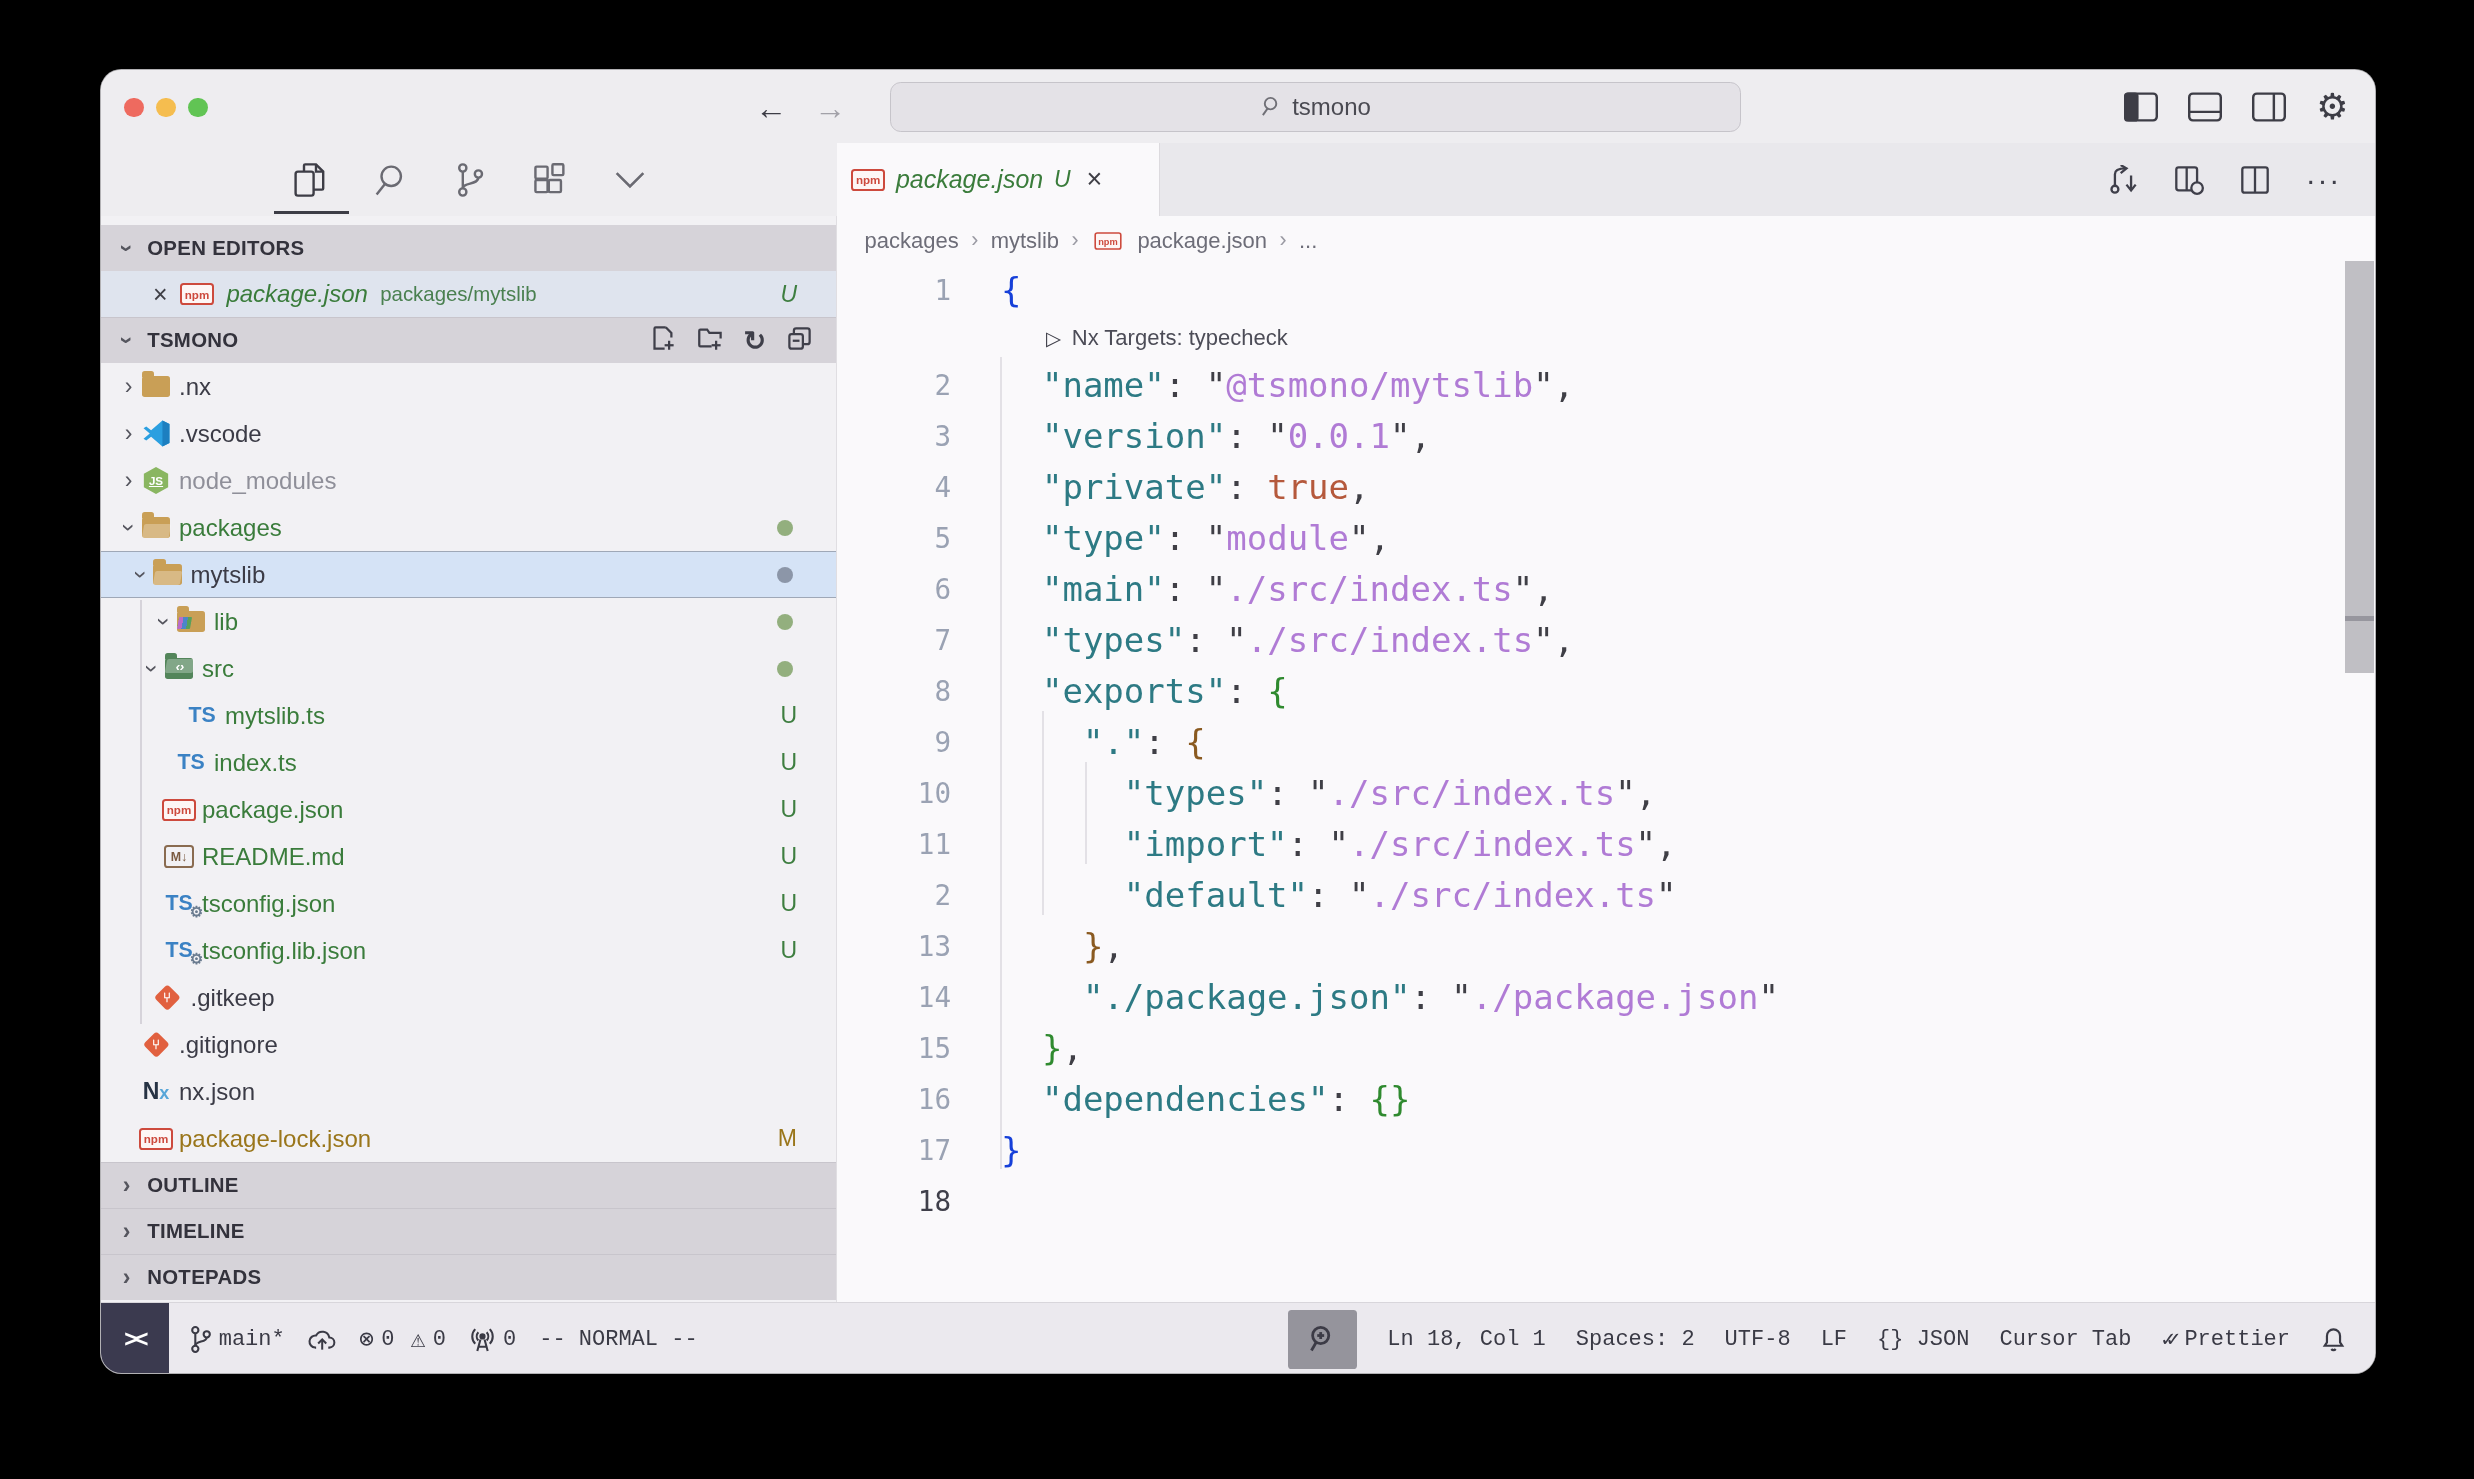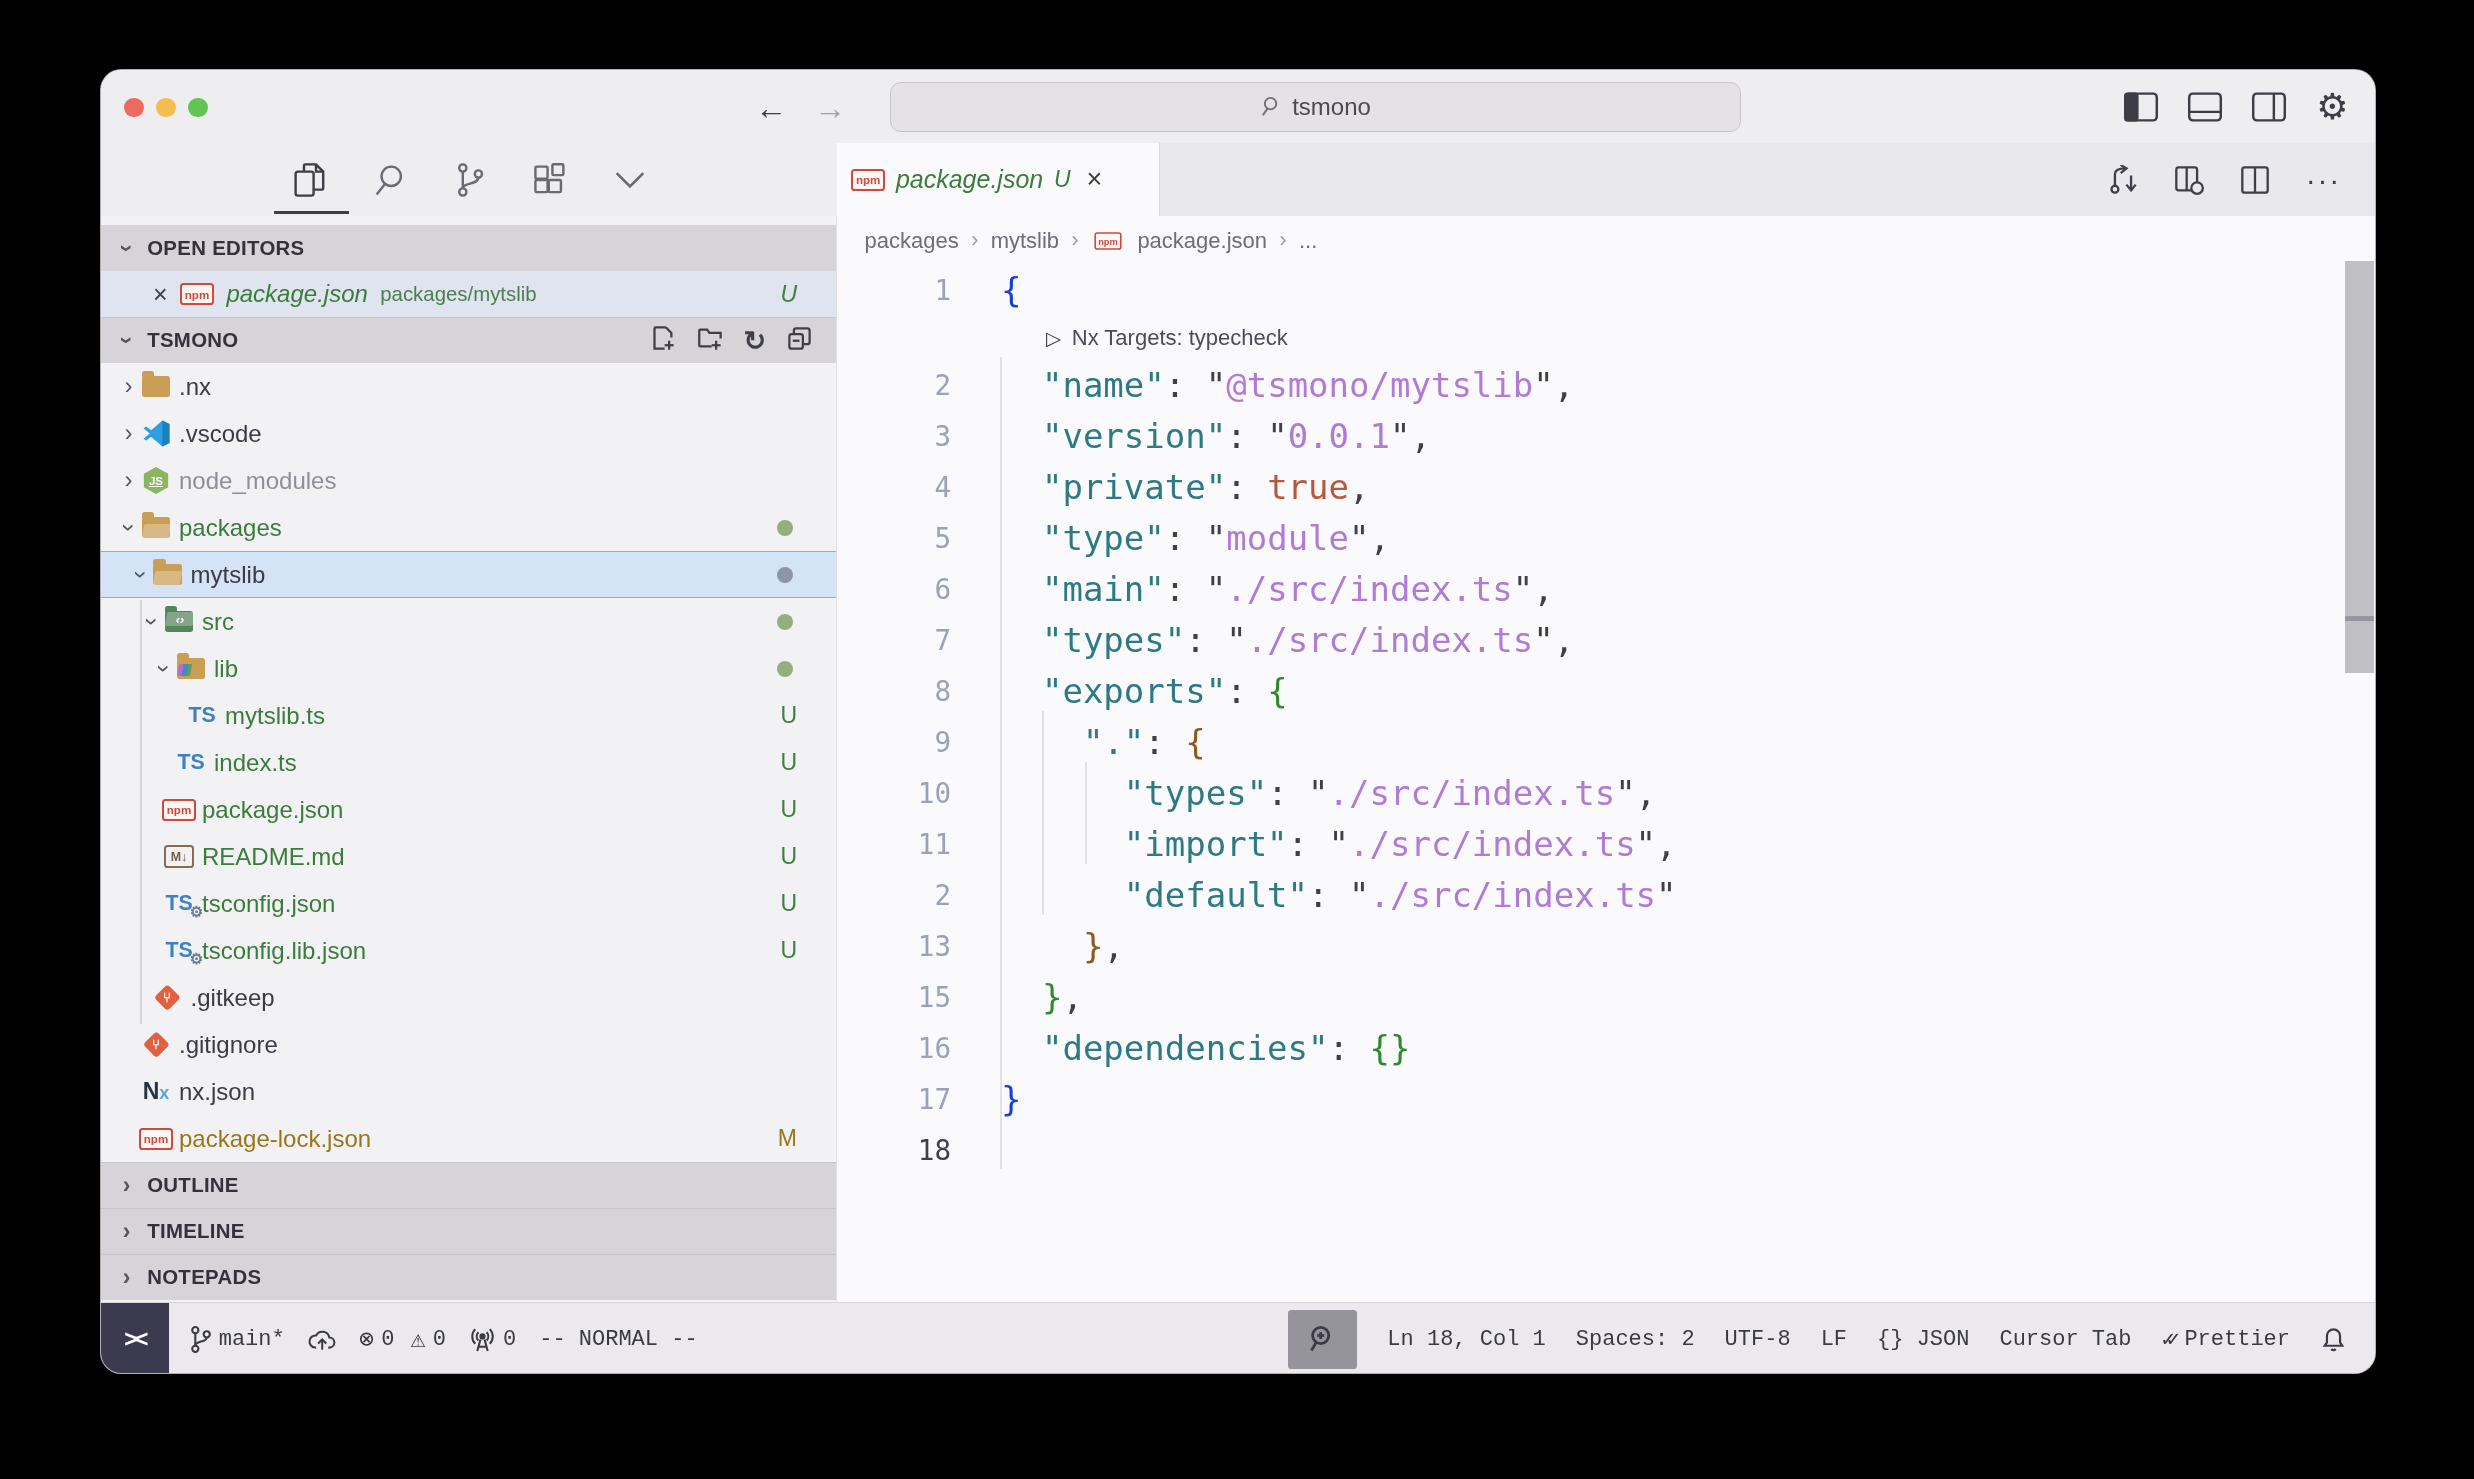--- a/index.html
+++ b/index.html
@@ -266,34 +266,34 @@
           <span class="dot g"></span>
         </div>
         <div class="trow sel" style="padding-left: 27.6px;">
           <span class="chev exp">›</span>
           <span class="ici">
             <span class="icf open"></span>
           </span>
           <span class="lab ">mytslib</span>
           <span class="dot s"></span>
         </div>
+        <div class="trow" style="padding-left: 51px;">
+          <span class="chev exp">›</span>
+          <span class="ici">
+            <span class="icf open lib"></span>
+          </span>
+          <span class="lab added">lib</span>
+          <span class="dot g"></span>
+        </div>
         <div class="trow" style="padding-left: 39px;">
           <span class="chev exp">›</span>
           <span class="ici">
             <span class="icf open src"></span>
           </span>
           <span class="lab added">src</span>
-          <span class="dot g"></span>
-        </div>
-        <div class="trow" style="padding-left: 51px;">
-          <span class="chev exp">›</span>
-          <span class="ici">
-            <span class="icf open lib"></span>
-          </span>
-          <span class="lab added">lib</span>
           <span class="dot g"></span>
         </div>
         <div class="trow" style="padding-left: 62px;">
           <span style="width:23px;display:inline-block;"></span>
           <span class="ici">
             <span class="ic-ts">TS</span>
           </span>
           <span class="lab added">mytslib.ts</span>
           <span class="badge U">U</span>
         </div>
@@ -452,20 +452,24 @@
         </div>
         <div class="cl">
           <span class="ln">2</span>
           <span class="ct">      <span class="tk-k">"default"</span><span class="tk-p">: </span><span class="tk-q">"</span><span class="tk-s">./src/index.ts</span><span class="tk-q">"</span></span>
         </div>
         <div class="cl">
           <span class="ln">13</span>
           <span class="ct">    <span class="tk-b3">}</span><span class="tk-p">,</span></span>
         </div>
         <div class="cl">
+          <span class="ln">14</span>
+          <span class="ct">    <span class="tk-k">"./package.json"</span><span class="tk-p">: </span><span class="tk-q">"</span><span class="tk-s">./package.json</span><span class="tk-q">"</span></span>
+        </div>
+        <div class="cl">
           <span class="ln">15</span>
           <span class="ct">  <span class="tk-b2">}</span><span class="tk-p">,</span></span>
         </div>
         <div class="cl">
           <span class="ln">16</span>
           <span class="ct">  <span class="tk-k">"dependencies"</span><span class="tk-p">: </span><span class="tk-b2">{}</span></span>
         </div>
         <div class="cl">
           <span class="ln">17</span>
           <span class="ct"><span class="tk-b1">}</span></span>

